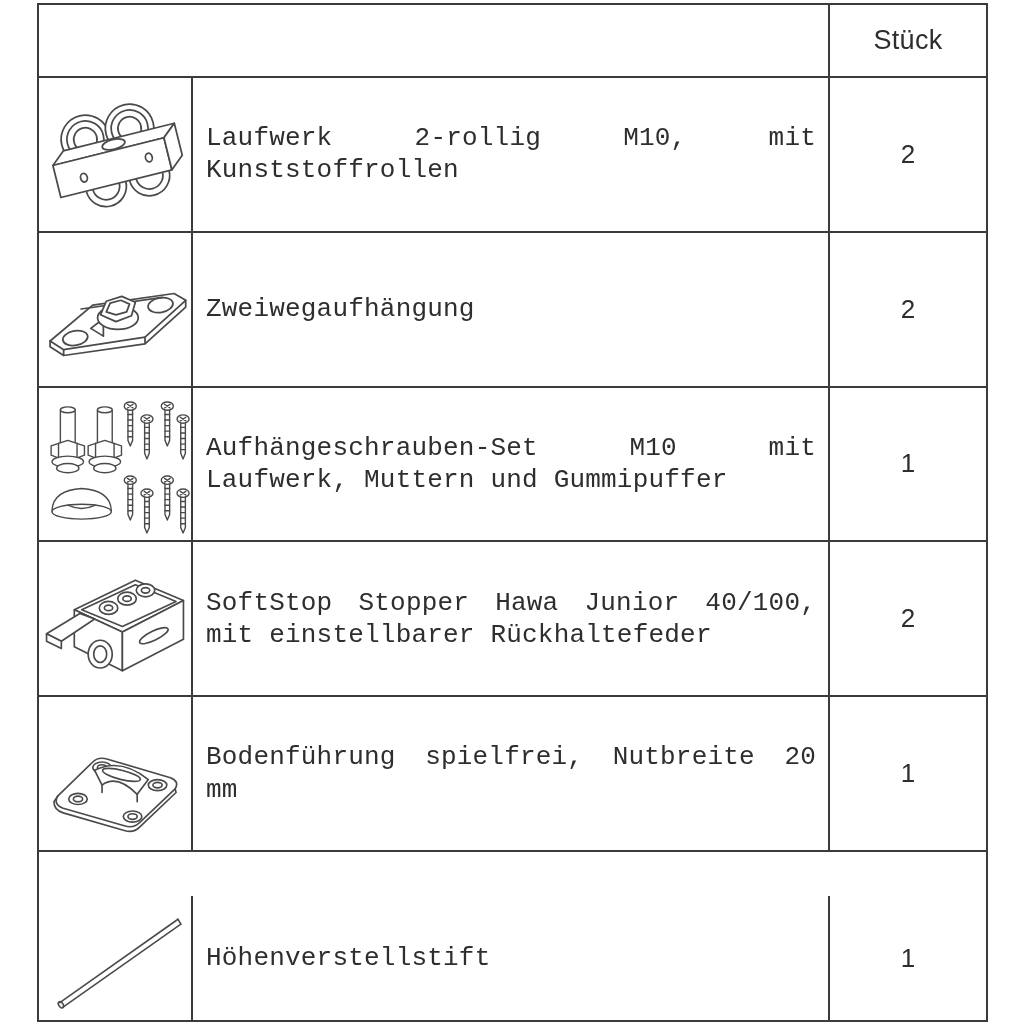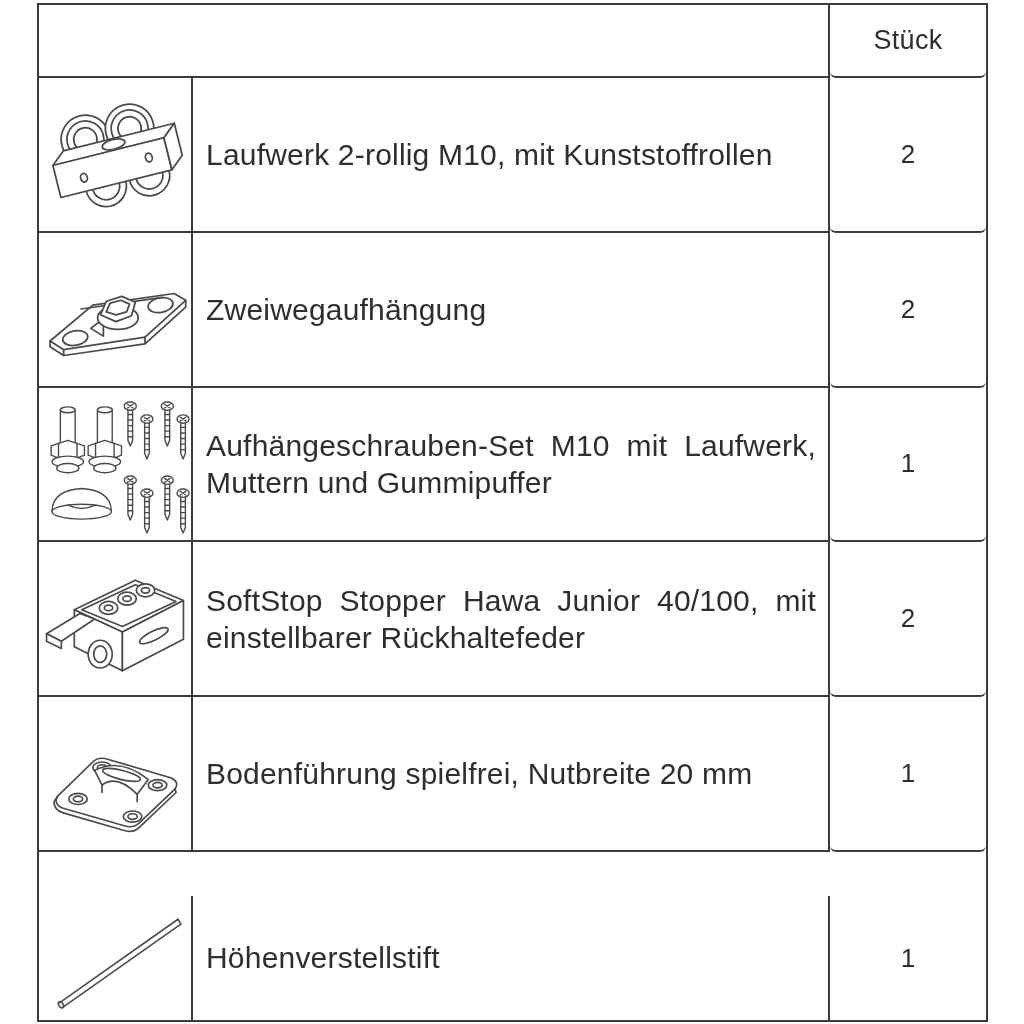--- a/index.html
+++ b/index.html
@@ -12,29 +12,29 @@
   .canvas { position:relative; width:1024px; height:1024px; background:#fff; overflow:hidden; }
   .table {
     position:absolute; left:37px; top:3px; width:951px; height:1019px;
     border:2px solid #3b3b3b;
     display:grid;
     grid-template-columns:154px 637px 156px;
     grid-template-rows:73px repeat(6, 1fr);
     background:#fff;
   }
   .cell { border-right:2px solid #3b3b3b; border-bottom:2px solid #3b3b3b; background:#fff; min-width:0; }
-  .last-col { border-right:none;border-radius:6px; }
+  .last-col { border-right:none; }
   .no-bottom { border-bottom:none;margin-top:44px; }
   .head-main { grid-column:1 / 3; }
   .head-qty { display:flex; align-items:center; justify-content:center; font-size:27px; letter-spacing:0.3px; }
   .icon-cell { display:flex; align-items:center; justify-content:center; }
   .icon-wrap { display:block; }
   .icon-wrap svg { display:block; }
   .desc-cell { display:flex; align-items:center; padding:8px 12px 8px 13px; }
-  .desc-text { width:100%; font-size:30px; line-height:1.24; text-align:justify; letter-spacing:0.2px; }
+  .desc-text { width:100%; font-size:26px; line-height:1.24; text-align:justify; letter-spacing:0.2px;font-family:Liberation Mono, monospace; }
   .qty-cell { display:flex; align-items:center; justify-content:center; font-size:26px; }
 </style>
 </head>
 <body>
 
 <div class="canvas">
   <div class="table" id="parts-table">
     <div class="cell head-main"></div>
     <div class="cell head-qty last-col">
       <span>Stück</span>

